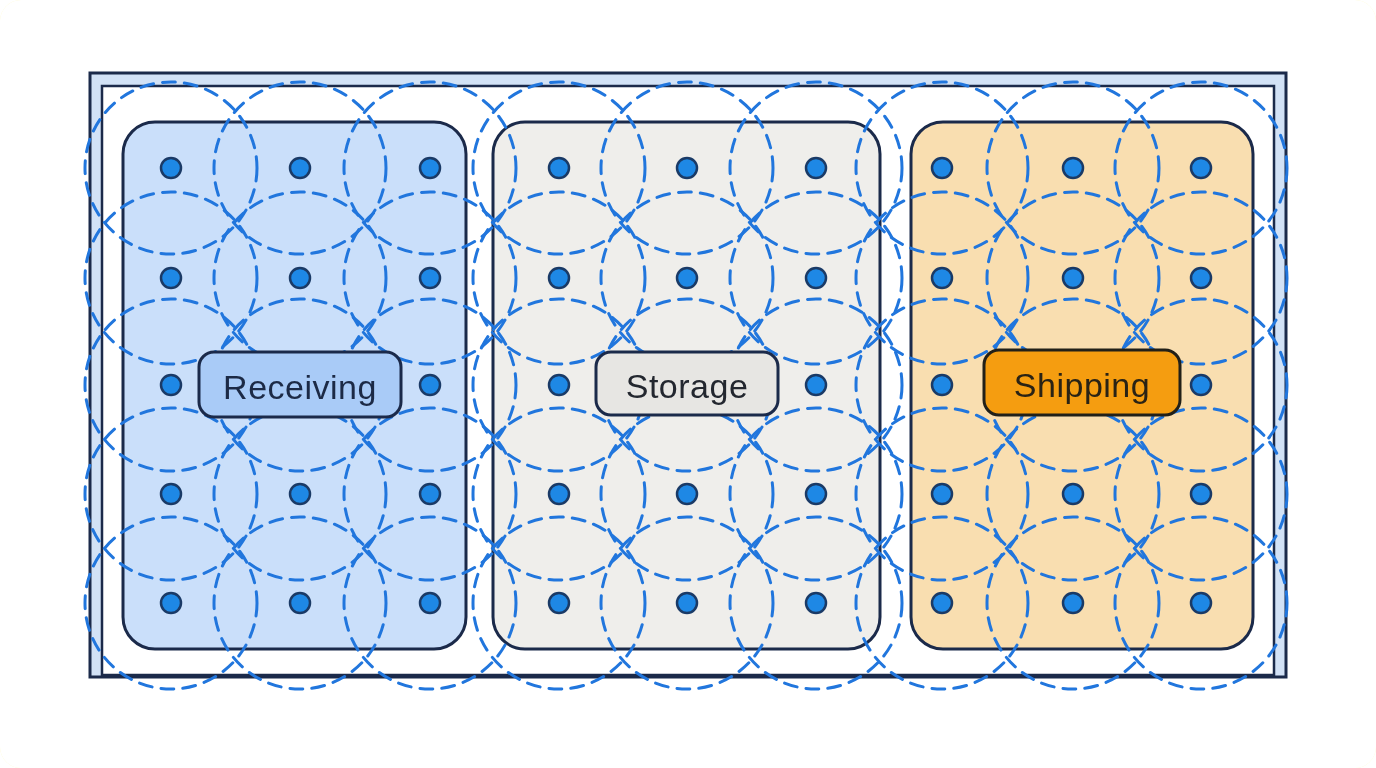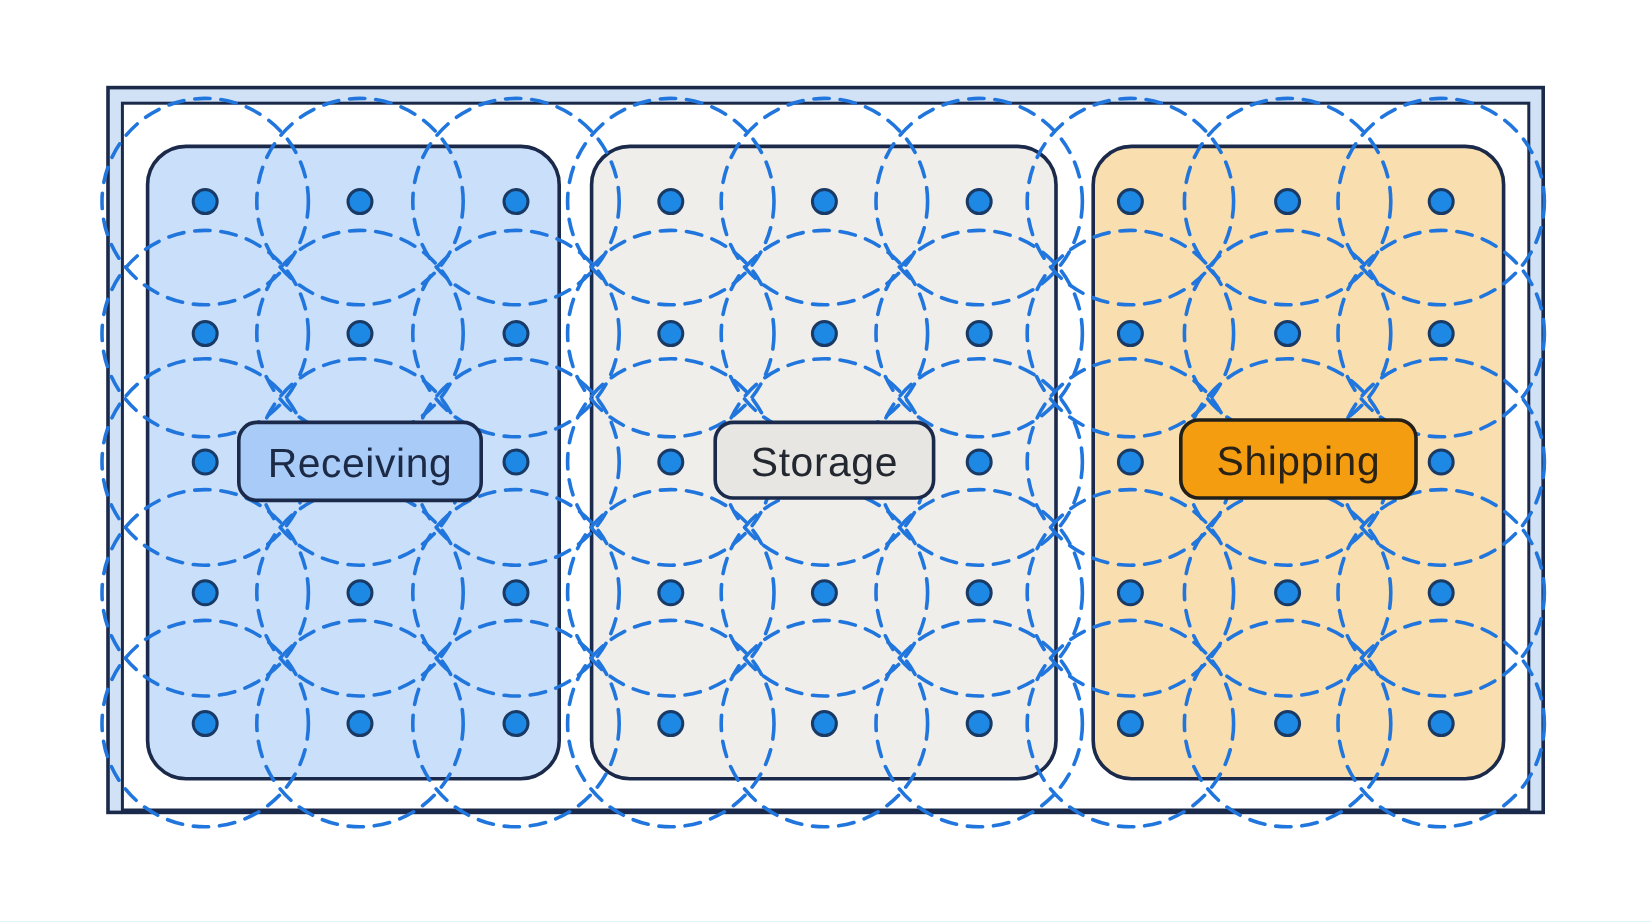--- a/index.html
+++ b/index.html
@@ -5,22 +5,23 @@
   html, body {
     margin: 0;
     padding: 0;
     background: #ffffff;
     font-family: "Liberation Sans", sans-serif;
   }
   .stage {
     position: relative;
     width: 1376px;
     height: 768px;
-    background: #7dd3fc;
+    background: #fef9c3;
     overflow: hidden;
+    border-radius: 21px;
   }
   svg { display: block; }
   .zone-label-text {
     font-family: "Liberation Sans", sans-serif;
     font-weight: 500;
     letter-spacing: 0.5px;
   }
 </style>
 </head>
 <body>

